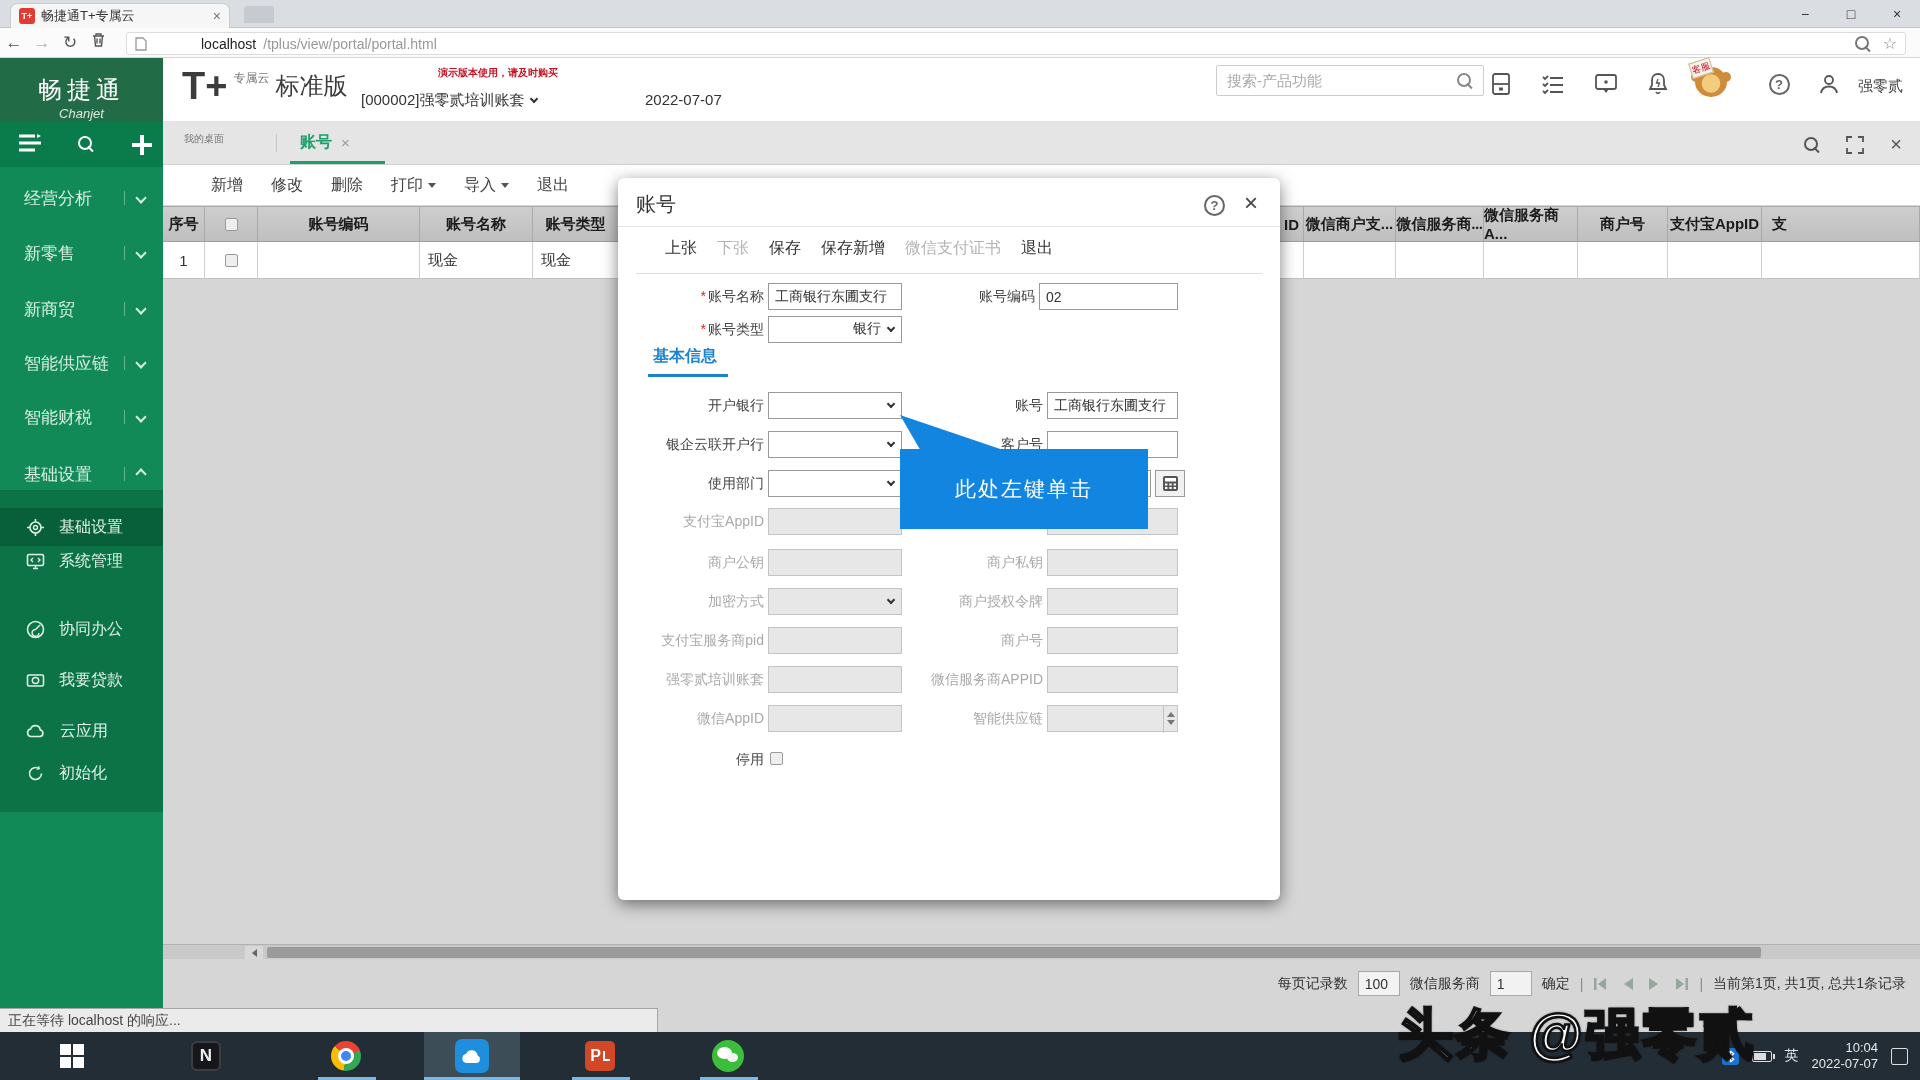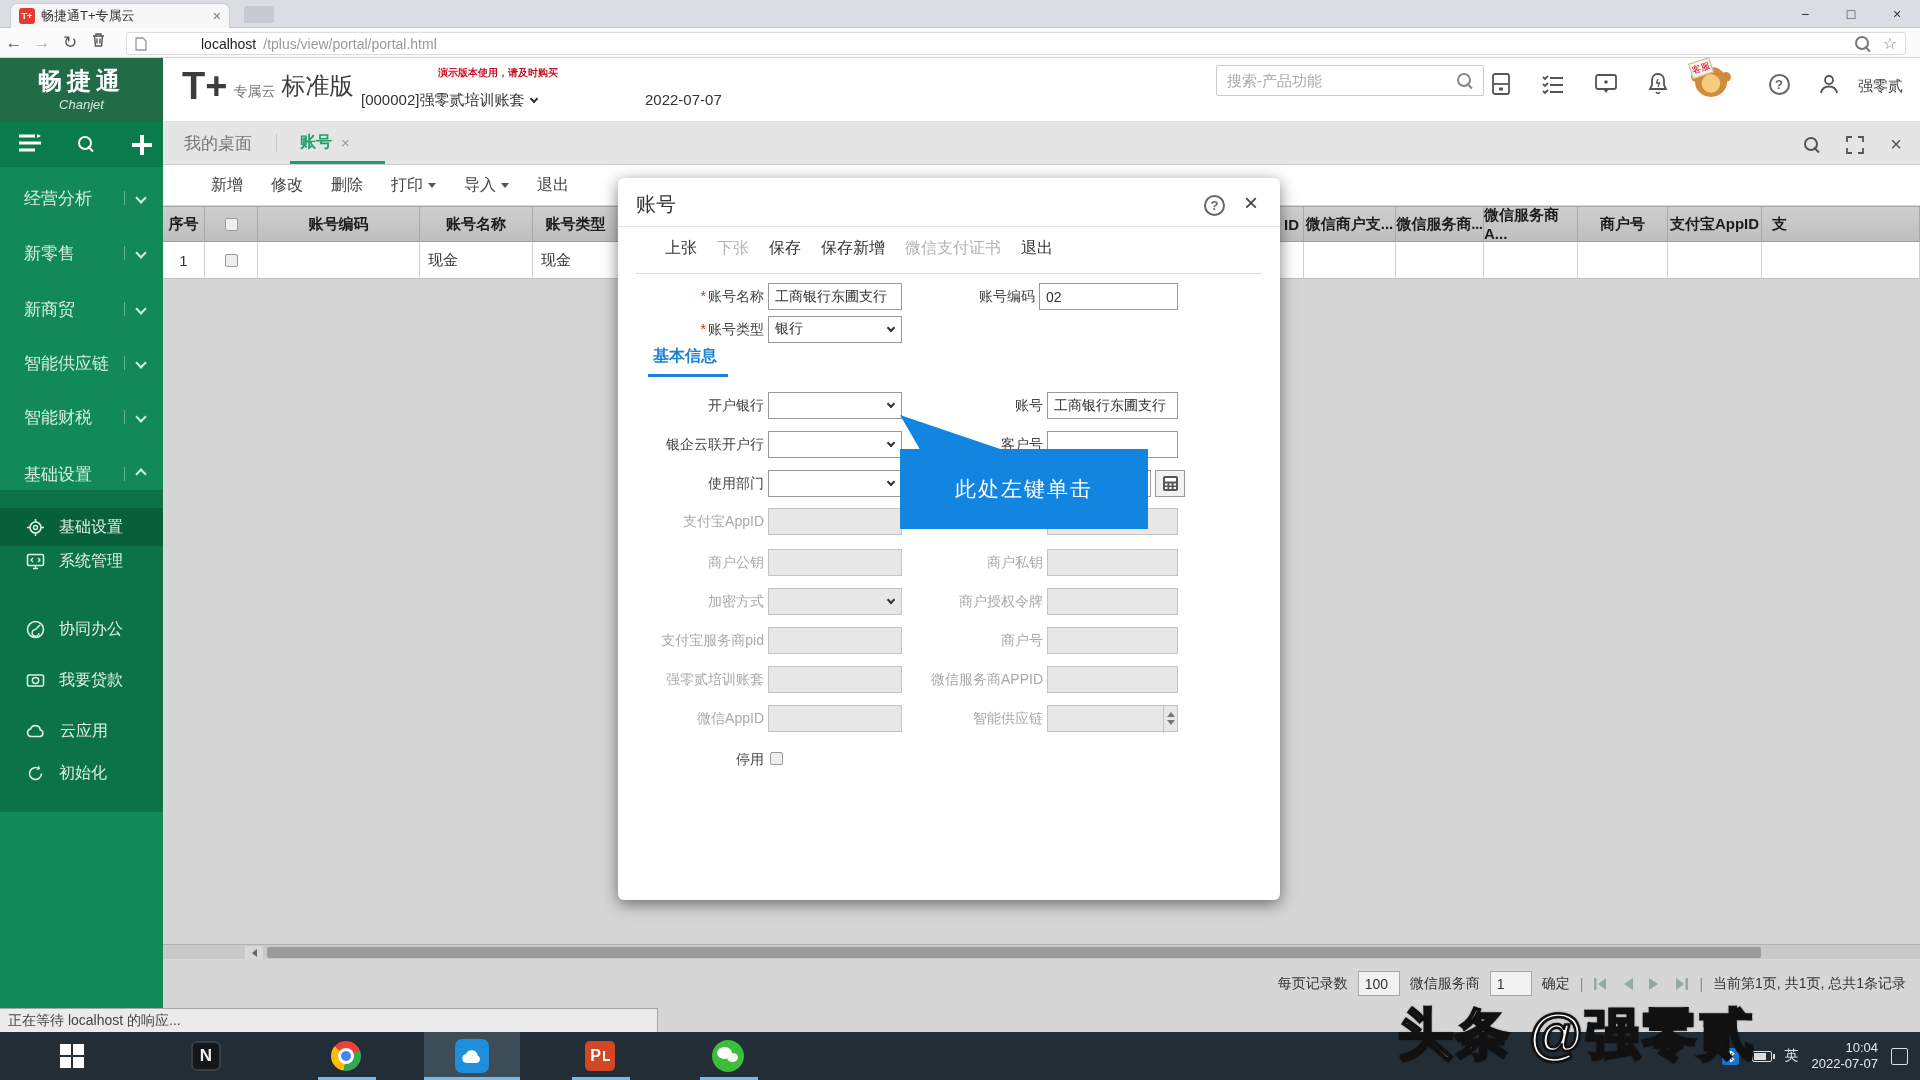--- a/index.html
+++ b/index.html
@@ -19,25 +19,25 @@
   .navico { width:28px; text-align:center; font-size:17px; color:#555; }
   .navico.dim { color:#b0b0b0; }
   .urlfield { position:absolute; left:126px; top:4px; right:14px; height:23px; background:#fff; border:1px solid #dcdcdc; border-radius:3px; display:flex; align-items:center; padding:0 8px; gap:7px; }
   .urlhost { font-size:14px; color:#222;padding-left:47px; }
   .urlpath { font-size:14px; color:#999; }
   .url-right { margin-left:auto; display:flex; gap:12px; align-items:center; color:#888; }
 
   
   .appheader { position:absolute; left:0; top:58px; width:1920px; height:64px; background:#fff; border-bottom:1px solid #e2e2e2; }
   .logoblock { position:absolute; left:0; top:0; width:163px; height:64px; background:#226b47; text-align:center; }
-  .logo-cn { margin-top:7px; font-size:24px; font-weight:bold; color:#fff; letter-spacing:5px; }
+  .logo-cn { margin-top:16px; font-size:24px; font-weight:normal; color:#fff; letter-spacing:5px; }
   .logo-en { font-size:13px; font-style:italic; color:#d7e9df; }
   .prodlogo { position:absolute; left:182px; top:10px; display:flex; align-items:flex-end; gap:6px; }
   .tplus { font-size:38px; font-weight:bold; color:#3c3c3c; line-height:36px; }
-  .tplus-sub { font-size:14px; color:#777; margin-bottom:3px; }
+  .tplus-sub { font-size:12px; color:#777; margin-bottom:17px; }
   .edition { font-size:24px; color:#3c3c3c; margin-bottom:2px; }
   .demo { position:absolute; left:438px; top:8px; font-size:10px; font-weight:bold; color:#c41425; }
   .acctset { position:absolute; left:361px; top:33px; font-size:15px; color:#333; display:flex; align-items:center; gap:7px; }
   .hdate { position:absolute; left:645px; top:33px; font-size:15px; color:#333; }
   .hsearch { position:absolute; left:1216px; top:7px; width:268px; height:31px; border:1px solid #ccc; border-radius:2px; background:#fff; display:flex; align-items:center; padding:0 10px; }
   .hsearch input { border:none; outline:none; flex:1; font-size:15px; color:#444; background:transparent; }
   .hsearch input::placeholder { color:#aaa; }
   .hicon { position:absolute; top:13px; width:26px; height:26px; color:#555; display:flex; align-items:center; justify-content:center; }
   .helpcirc { width:21px; height:21px; border:2px solid #666; border-radius:50%; font-size:13px; font-weight:bold; color:#666; display:flex; align-items:center; justify-content:center; }
   .uname { position:absolute; left:1858px; top:19px; font-size:15px; color:#444; }
@@ -58,21 +58,21 @@
 
   .chv { display:inline-block; width:8px; height:8px; border-right:2px solid currentColor; border-bottom:2px solid currentColor; transform:rotate(45deg); }
   .chv.up { transform:rotate(-135deg); }
   .chv.small { width:6px; height:6px; }
   .mag { position:relative; width:16px; height:16px; display:inline-block; }
   .mag::before { content:""; position:absolute; width:10px; height:10px; border:2px solid currentColor; border-radius:50%; left:0; top:0; }
   .mag::after { content:""; position:absolute; width:7px; height:2px; background:currentColor; transform:rotate(45deg); left:9px; top:12px; }
 
   
   .tabrow { position:absolute; left:163px; top:122px; width:1757px; height:43px; background:#e5e5e5; border-bottom:1px solid #d0d0d0; }
-  .wtab-inactive { position:absolute; left:21px; top:10px; font-size:17px; color:#777; }
+  .wtab-inactive { position:absolute; left:21px; top:10px; font-size:10px; color:#777; }
   .wtab-sep { position:absolute; left:113px; top:12px; width:1px; height:18px; background:#c6c6c6; }
   .wtab-active { position:absolute; left:137px; top:10px; font-size:16px; font-weight:bold; color:#1f9e6b; display:flex; gap:9px; align-items:center; }
   .wtab-active .x { font-weight:normal; color:#9a9a9a; font-size:15px; }
   .wtab-underline { position:absolute; left:127px; bottom:0; width:95px; height:3px; background:#1f9e6b; }
   .tabrow-icons { position:absolute; right:18px; top:11px; display:flex; gap:26px; color:#555; align-items:center; }
   .toolbar { position:absolute; left:163px; top:165px; width:1757px; height:41px; background:#fff; border-bottom:1px solid #d8d8d8; display:flex; align-items:center; gap:28px; padding-left:48px; }
   .tbtn { font-size:16px; color:#444; display:flex; align-items:center; gap:5px; }
   .caret { width:0; height:0; border:4px solid transparent; border-top:5px solid #555; margin-top:4px; }
 
   
@@ -105,21 +105,21 @@
   .m-close { position:absolute; left:626px; top:11px; font-size:24px; color:#444; }
   .m-titleline { position:absolute; left:0; top:48px; width:662px; border-top:1px solid #e4e4e4; }
   .m-toolbar { position:absolute; left:47px; top:60px; display:flex; gap:20px; font-size:16px; color:#333; }
   .m-toolbar .dis { color:#b3b3b3; }
   .m-toolline { position:absolute; left:18px; top:95px; width:626px; border-top:1px solid #dcdcdc; }
   .flabel { position:absolute; font-size:14px; color:#444; text-align:right; line-height:27px; white-space:nowrap; }
   .flabel.dim { color:#a9a9a9; }
   .req { color:#e0251b; margin-right:2px; }
   .finput { position:absolute; height:27px; border:1px solid #9a9a9a; background:#fff; font-size:14px; color:#333; padding:0 6px; }
   .finput.dis { background:#e7e7e7; border-color:#c4c4c4; }
-  .fselect { position:absolute; height:27px; border:1px solid #9a9a9a; background:#fff; font-size:14px; color:#333; padding:3px 20px 0 6px; }
+  .fselect { position:absolute; height:27px; border:1px solid #9a9a9a; background:#fff; font-size:14px; color:#333; padding:3px 20px 0 6px;text-align:right; }
   .fselect.dis { background:#e7e7e7; border-color:#c4c4c4; }
   .fselect .chv { position:absolute; right:7px; top:8px; width:6px; height:6px; color:#333; }
   .sectab { position:absolute; left:35px; top:168px; font-size:16px; font-weight:bold; color:#1b82d2; }
   .sectab-line { position:absolute; left:30px; top:196px; width:80px; height:3px; background:#1b82d2; }
   .spinner { position:absolute; width:14px; height:27px; border-left:1px solid #c4c4c4; right:0; top:0; display:flex; flex-direction:column; align-items:center; justify-content:center; gap:3px; }
   .spinner i { width:0; height:0; border:4px solid transparent; }
   .spinner .u { border-bottom:5px solid #777; margin-top:-3px; }
   .spinner .d { border-top:5px solid #777; }
   .calcbtn { position:absolute; left:537px; top:292px; width:30px; height:27px; border:1px solid #9a9a9a; background:#f1f1f1; display:flex; align-items:center; justify-content:center; z-index:4; }
   .callout-rect { position:absolute; left:282px; top:271px; width:248px; height:80px; background:#1285e0; z-index:6; display:flex; align-items:center; justify-content:center; font-size:21px; color:#fff; letter-spacing:2px; }

